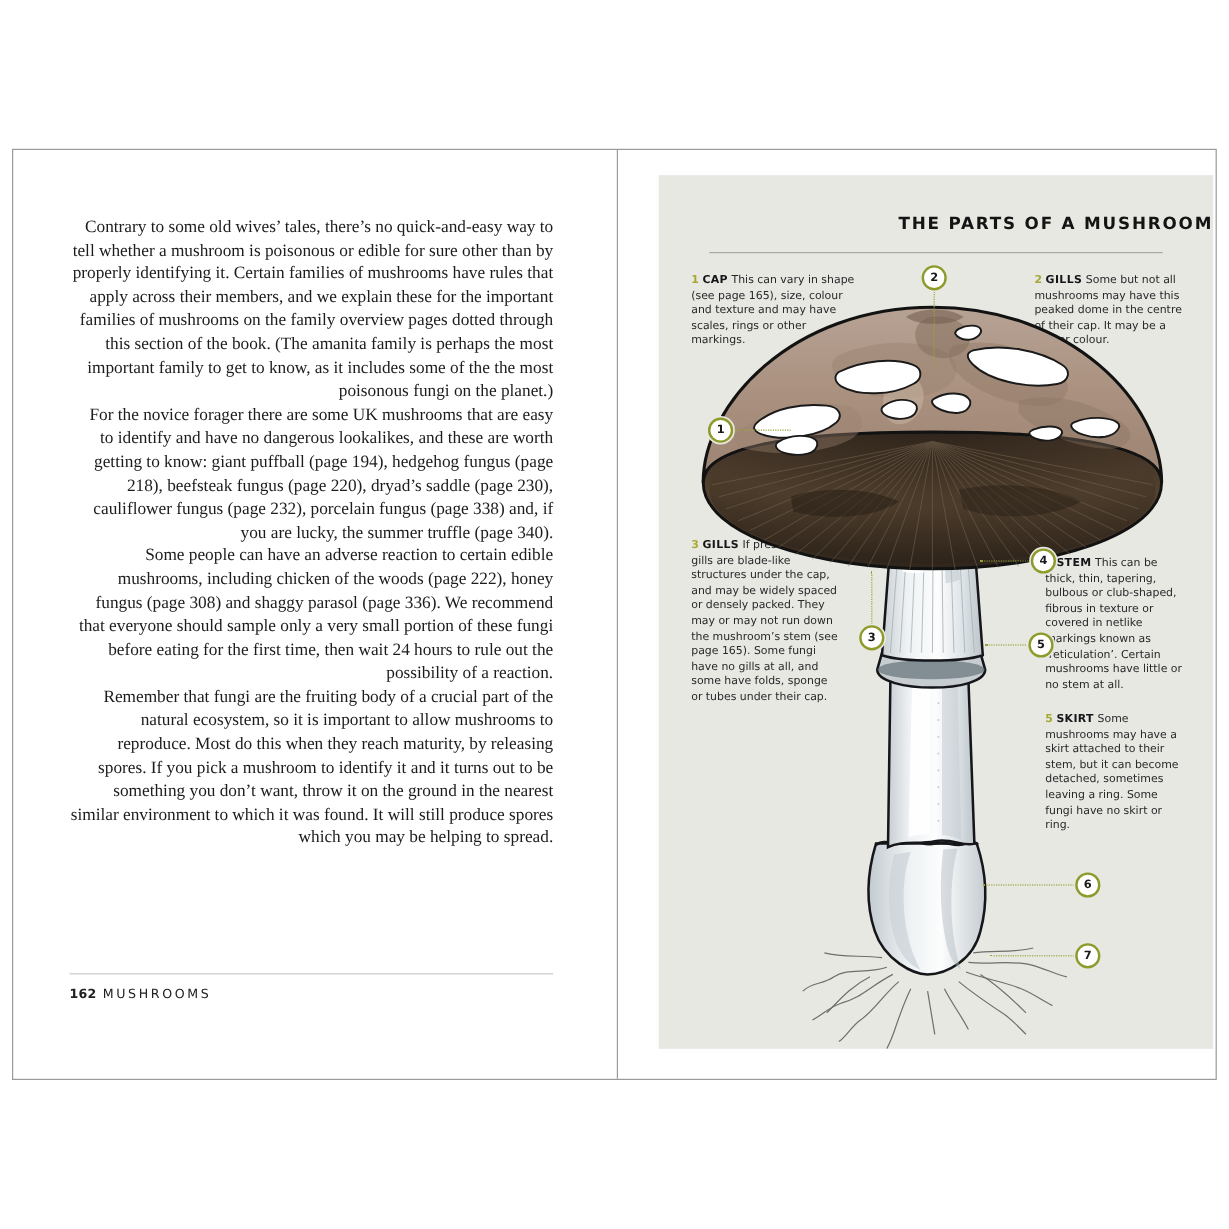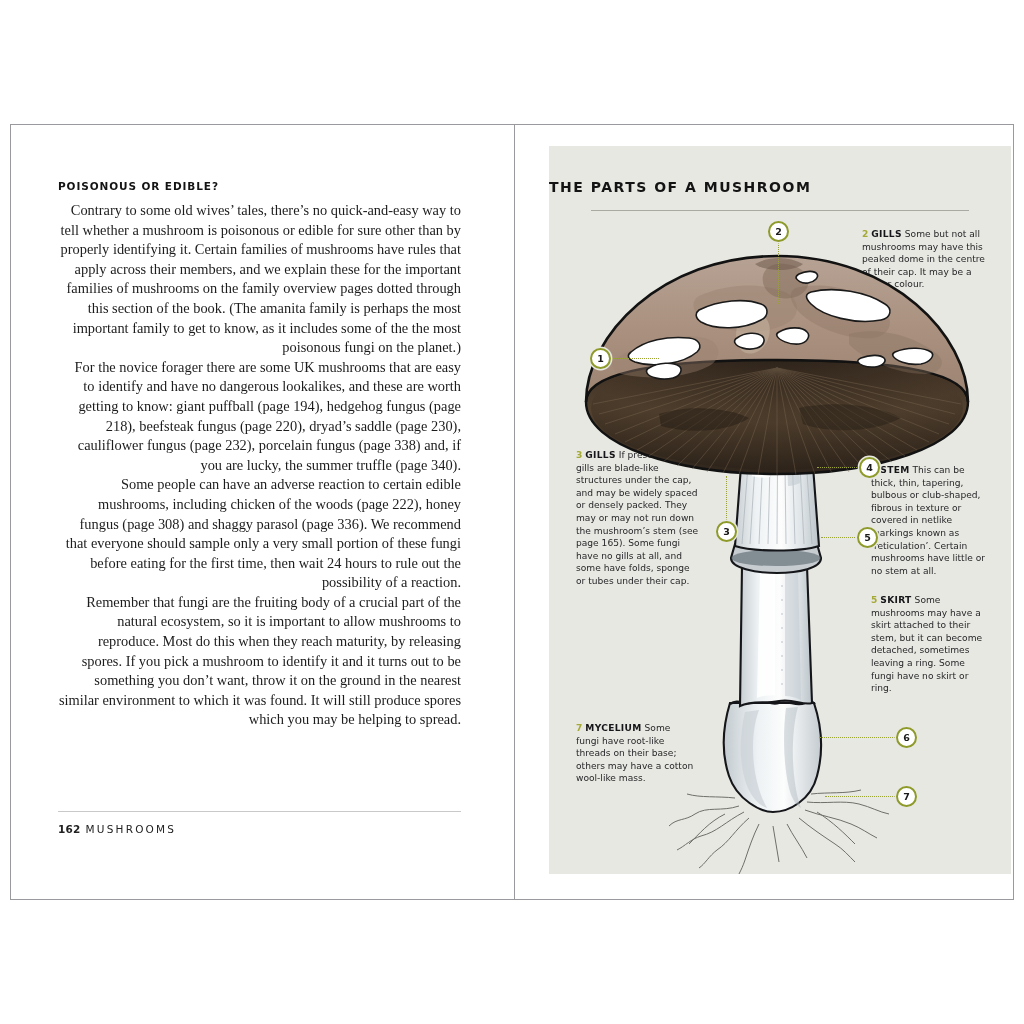--- a/index.html
+++ b/index.html
@@ -82,21 +82,21 @@
   #panel {
     position: absolute;
     left: 34px; top: 21px;
     width: 462px; height: 728px;
     background: #e7e8e1;
   }
   #panel-title {
     position: absolute;
     left: 0; top: 33px;
     width: 100%;
-    text-align: left;
+    text-align: right;
     font-family: "DejaVu Sans", sans-serif;
     font-size: 14px;
     font-weight: bold;
     letter-spacing: 1.5px;
     color: #141414;
   }
   #panel-rule {
     position: absolute;
     left: 42px; top: 64px;
     width: 378px; height: 1px;
@@ -158,21 +158,20 @@
 </head>
 <body>
 
 <div id="spread">
 
   <div id="spine"></div>
 
   <div id="left-page">
     <div class="body-col">
 
-      <h2 class="sec-head">POISONOUS OR EDIBLE?</h2>
       <p class="body">Contrary to some old wives’ tales, there’s no quick-and-easy way to tell whether a mushroom is poisonous or edible for sure other than by properly identifying it. Certain families of mushrooms have rules that apply across their members, and we explain these for the important families of mushrooms on the family overview pages dotted through this section of the book. (The amanita family is perhaps the most important family to get to know, as it includes some of the the most poisonous fungi on the planet.)</p>
       <p class="body">For the novice forager there are some UK mushrooms that are easy to identify and have no dangerous lookalikes, and these are worth getting to know: giant puffball (page 194), hedgehog fungus (page 218), beefsteak fungus (page 220), dryad’s saddle (page 230), cauliflower fungus (page 232), porcelain fungus (page 338) and, if you are lucky, the summer truffle (page 340).</p>
 
       <p class="body">Some people can have an adverse reaction to certain edible mushrooms, including chicken of the woods (page 222), honey fungus (page 308) and shaggy parasol (page 336). We recommend that everyone should sample only a very small portion of these fungi before eating for the first time, then wait 24 hours to rule out the possibility of a reaction.</p>
 
       <p class="body">Remember that fungi are the fruiting body of a crucial part of the natural ecosystem, so it is important to allow mushrooms to reproduce. Most do this when they reach maturity, by releasing spores. If you pick a mushroom to identify it and it turns out to be something you don’t want, throw it on the ground in the nearest similar environment to which it was found. It will still produce spores which you may be helping to spread.</p>
 
     </div>
 
     <div id="footer-rule"></div>
@@ -352,41 +351,41 @@
                    C 240 199 230 194 228 190 C 227 188 228 187 230 186 Z"></path>
           <path d="M346 206 C 360 200 376 202 382 206 C 386 209 382 216 372 218
                    C 358 220 346 214 344 210 C 343 208 344 207 346 206 Z"></path>
           <path d="M312 212 C 322 208 332 209 335 212 C 338 215 334 220 326 221
                    C 316 222 310 218 309 216 C 308 214 310 213 312 212 Z"></path>
           <path d="M250 128 C 258 124 266 125 268 128 C 270 131 266 136 259 137
                    C 252 138 248 134 247 132 C 247 130 248 129 250 128 Z"></path>
         </g>
       </svg>
 
+      <div class="ann" style="left:27px; top:82px; width:140px;">
+        <span class="num">1</span><span class="term">CAP</span><span>This can vary in shape (see page 165), size, colour and texture and may have scales, rings or other markings.</span>
+      </div>
 
       <div class="ann" style="left:313px; top:82px; width:124px;">
         <span class="num">2</span><span class="term">GILLS</span><span>Some but not all mushrooms may have this peaked dome in the centre of their cap. It may be a darker colour.</span>
       </div>
 
       <div class="ann" style="left:27px; top:303px; width:123px;">
         <span class="num">3</span><span class="term">GILLS</span><span>If present, the gills are blade-like structures under the cap, and may be widely spaced or densely packed. They may or may not run down the mushroom’s stem (see page 165).  Some fungi have no gills at all, and some have folds, sponge or tubes under their cap.</span>
       </div>
 
       <div class="ann" style="left:322px; top:318px; width:118px;">
         <span class="num">4</span><span class="term">STEM</span><span>This can be thick, thin, tapering, bulbous or club-shaped, fibrous in texture or covered in netlike markings known as ‘reticulation’. Certain mushrooms have little or no stem at all.</span>
       </div>
 
       <div class="ann" style="left:322px; top:448px; width:112px;">
         <span class="num">5</span><span class="term">SKIRT</span><span>Some mushrooms may have a skirt attached to their stem, but it can become detached, sometimes leaving a ring. Some fungi have no skirt or ring.</span>
       </div>
 
 
-      <div class="ann" style="left:27px; top:576px; width:118px;">
-        <span class="num">7</span><span class="term">MYCELIUM</span><span>Some fungi have root-like threads on their base; others may have a cotton wool-like mass.</span>
-      </div>
 
       <div class="leader h" style="left:62px; top:212px; width:48px;"></div>
       <div class="leader v" style="left:229px; top:96px; height:62px;"></div>
       <div class="leader v" style="left:177px; top:330px; height:46px;"></div>
       <div class="leader h" style="left:268px; top:321px; width:42px;"></div>
       <div class="leader h" style="left:272px; top:391px; width:36px;"></div>
       <div class="leader h" style="left:270px; top:591px; width:78px;"></div>
       <div class="leader h" style="left:276px; top:650px; width:72px;"></div>
 
       <div class="marker" style="left:41px; top:202px;">1</div>

